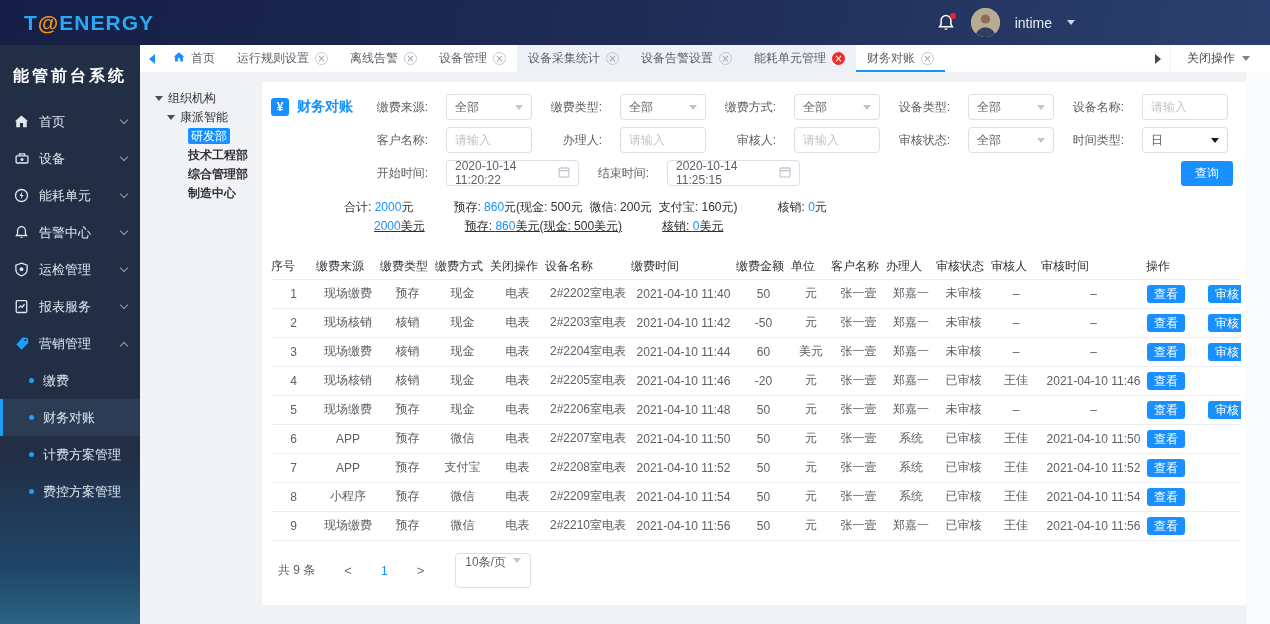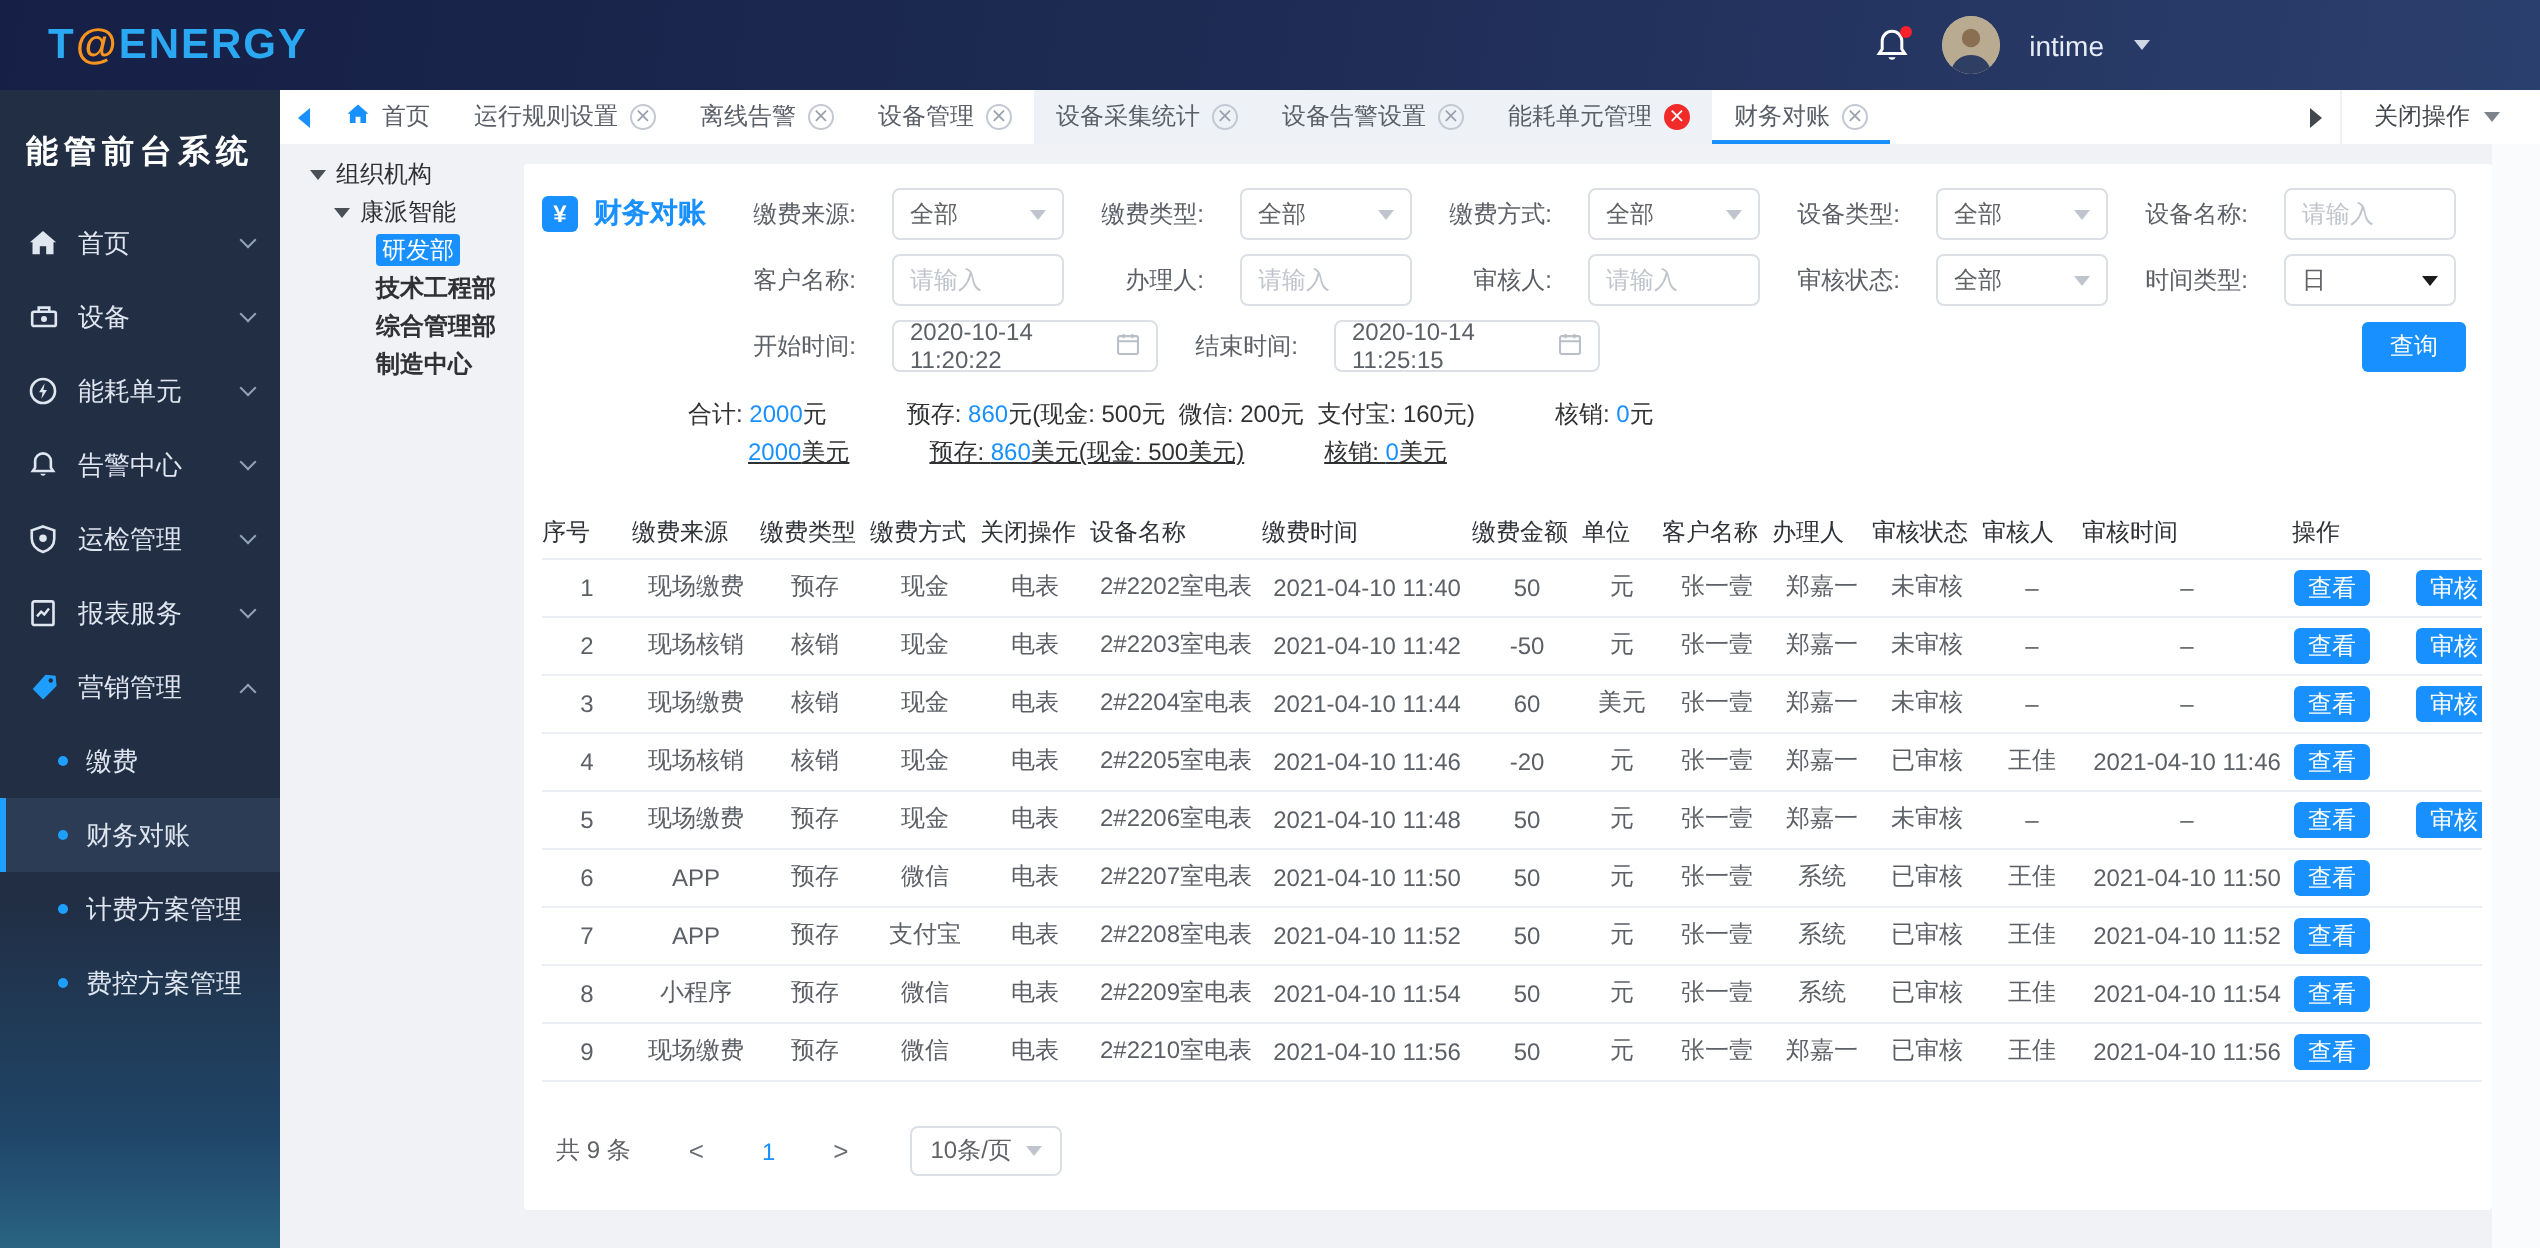--- a/index.html
+++ b/index.html
@@ -49,21 +49,21 @@
   .tclose { width:13px; height:13px; border-radius:50%; border:1px solid #c3c8d2; color:#9aa0ab; font-size:10px;
             line-height:11px; text-align:center; font-family:"DejaVu Sans",sans-serif; }
   .tclose.red { background:#f12a2a; border-color:#f12a2a; color:#fff; }
   .close-ops { display:flex; align-items:center; gap:7px; padding:0 20px 0 16px; border-left:1px solid #eef0f3; cursor:pointer; color:#45494f; }
   .caret-g { width:0; height:0; border:4px solid transparent; border-top:5px solid #7d838c; margin-top:4px; }
 
   
   .content { flex:1; display:flex; position:relative; background:#f0f2f5; padding-left:7px; min-height:0; }
   .right-gutter { position:absolute; top:0; right:0; bottom:0; width:24px; background:#fafbfd; }
 
-  .tree { width:111px; flex-shrink:0; padding:6px 0 0 8px; color:#303133; }
+  .tree { width:111px; flex-shrink:0; padding:17px 0 0 8px; color:#303133; }
   .t-row { display:flex; align-items:center; height:19px; cursor:pointer; }
   .t-row.lvl2 { padding-left:12px; }
   .t-arrow { width:0; height:0; border:4px solid transparent; border-top:5px solid #4a4e55; margin:4px 5px 0 0; }
   .t-dept { padding-left:33px; height:19px; line-height:18px; cursor:pointer; }
   .t-dept.active b { background:#1890ff; color:#fff; font-weight:400; border-radius:2px; padding:1px 3px; }
 
   .card { flex:1; background:#fff; border-radius:2px; margin:10px 24px 19px 4px;
           padding:12px 9px 0 9px; display:flex; flex-direction:column; min-width:0; }
 
   
@@ -99,21 +99,21 @@
   td { color:#5c6066; height:29px; border-bottom:1px solid #ebeef5; font-size:12px; text-align:center;
        overflow:hidden; white-space:nowrap; }
   .act-wrap { display:flex; gap:23px; justify-content:flex-start; padding-left:1px; }
   .btn-mini { background:#1890ff; color:#fff; border:none; border-radius:3px; font-size:12px; padding:2px 7px;
               line-height:14px; cursor:pointer; font-family:inherit; }
 
   
   .pagination { margin-top:auto; display:flex; align-items:center; gap:29px; padding:0 0 17px 7px; color:#606266; }
   .pg-btn { cursor:pointer; font-size:13px; color:#6a6e74; }
   .pg-cur { color:#1890ff; cursor:pointer; }
-  .page-size { border:1px solid #dcdfe6; border-radius:4px; height:25px; display:flex; align-items:center; gap:7px;
+  .page-size { border:1px solid #dcdfe6; border-radius:4px; height:35px; display:flex; align-items:flex-start; gap:7px;
                padding:0 9px; cursor:pointer; margin-left:2px; }
 </style>
 </head>
 <body>
 
 <div class="app">
 
   <div class="header">
     <div class="logo"><span>T</span><span class="at">@</span><span>ENERGY</span></div>
     <div class="header-right">

